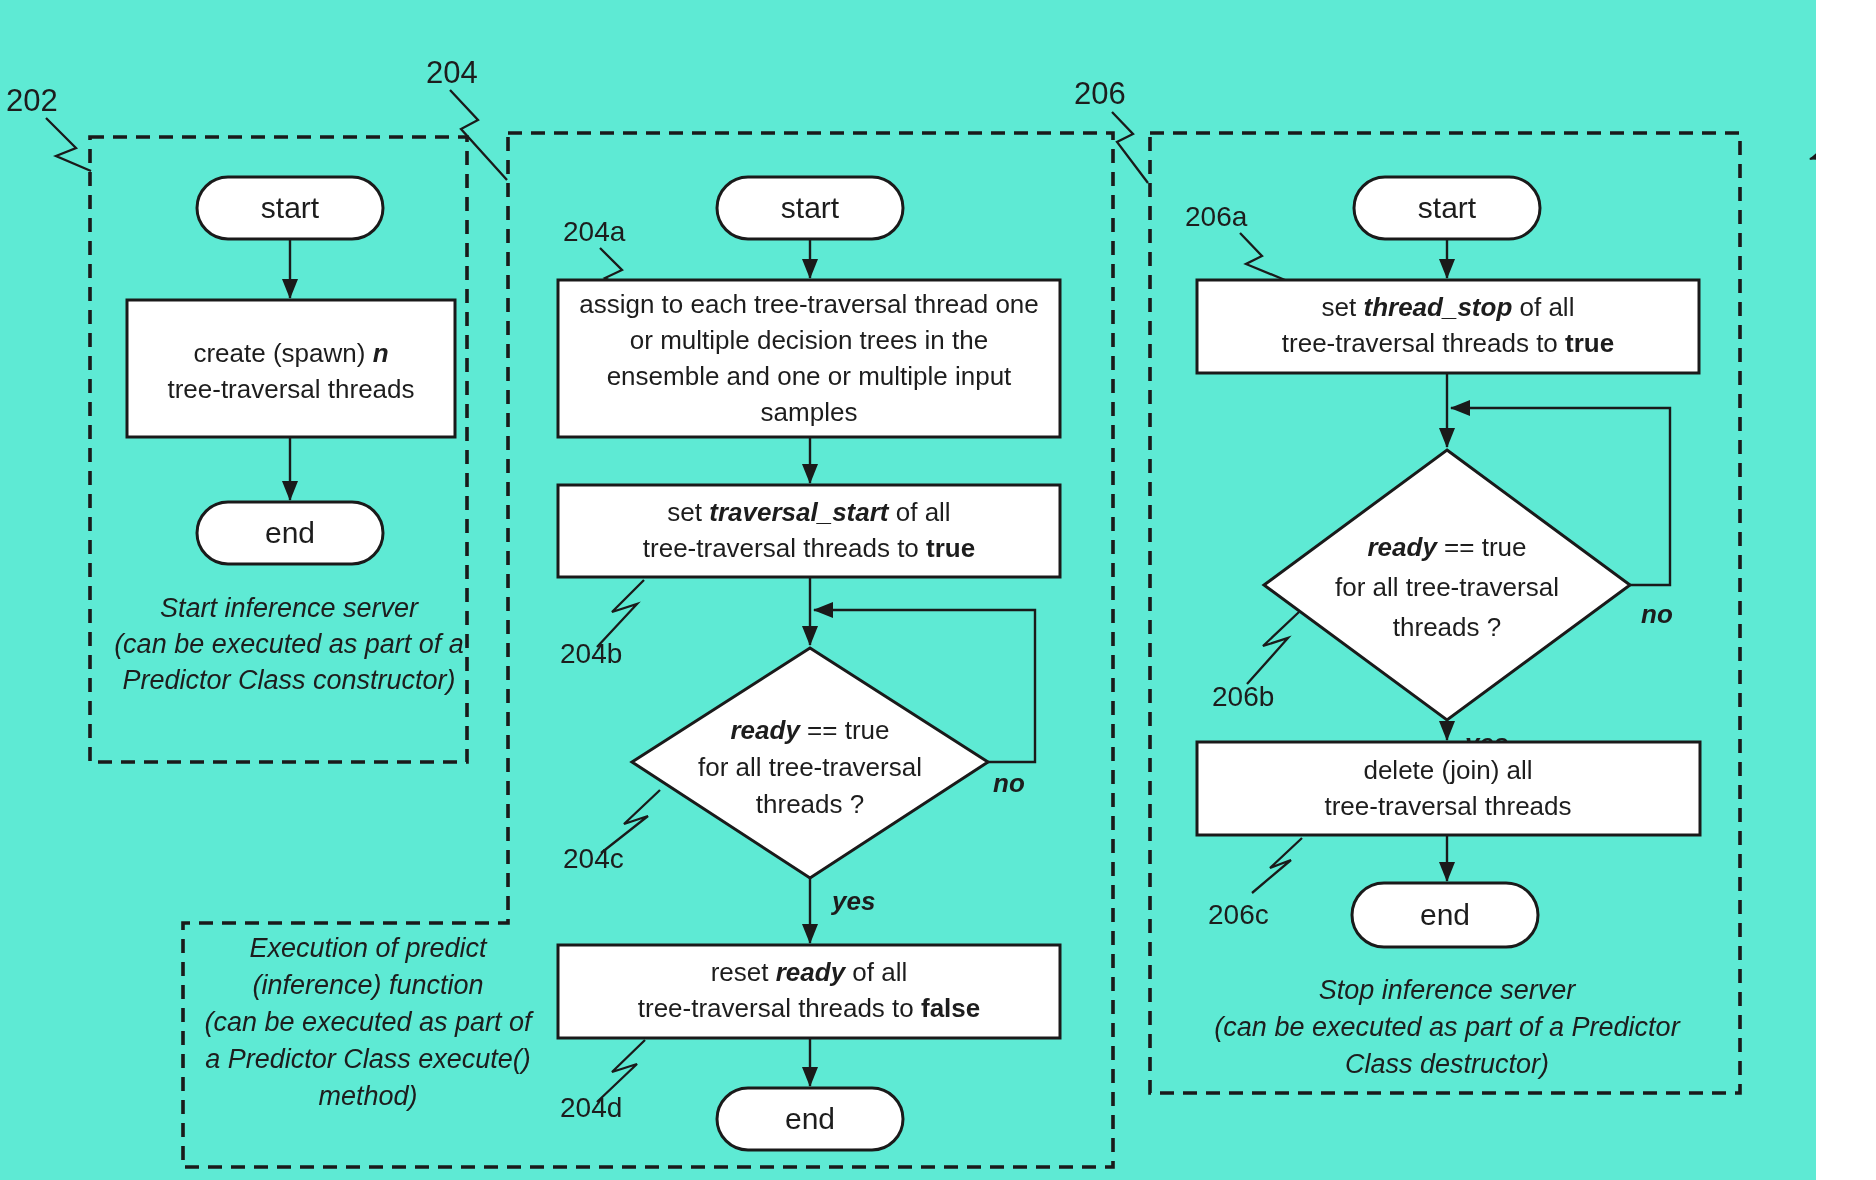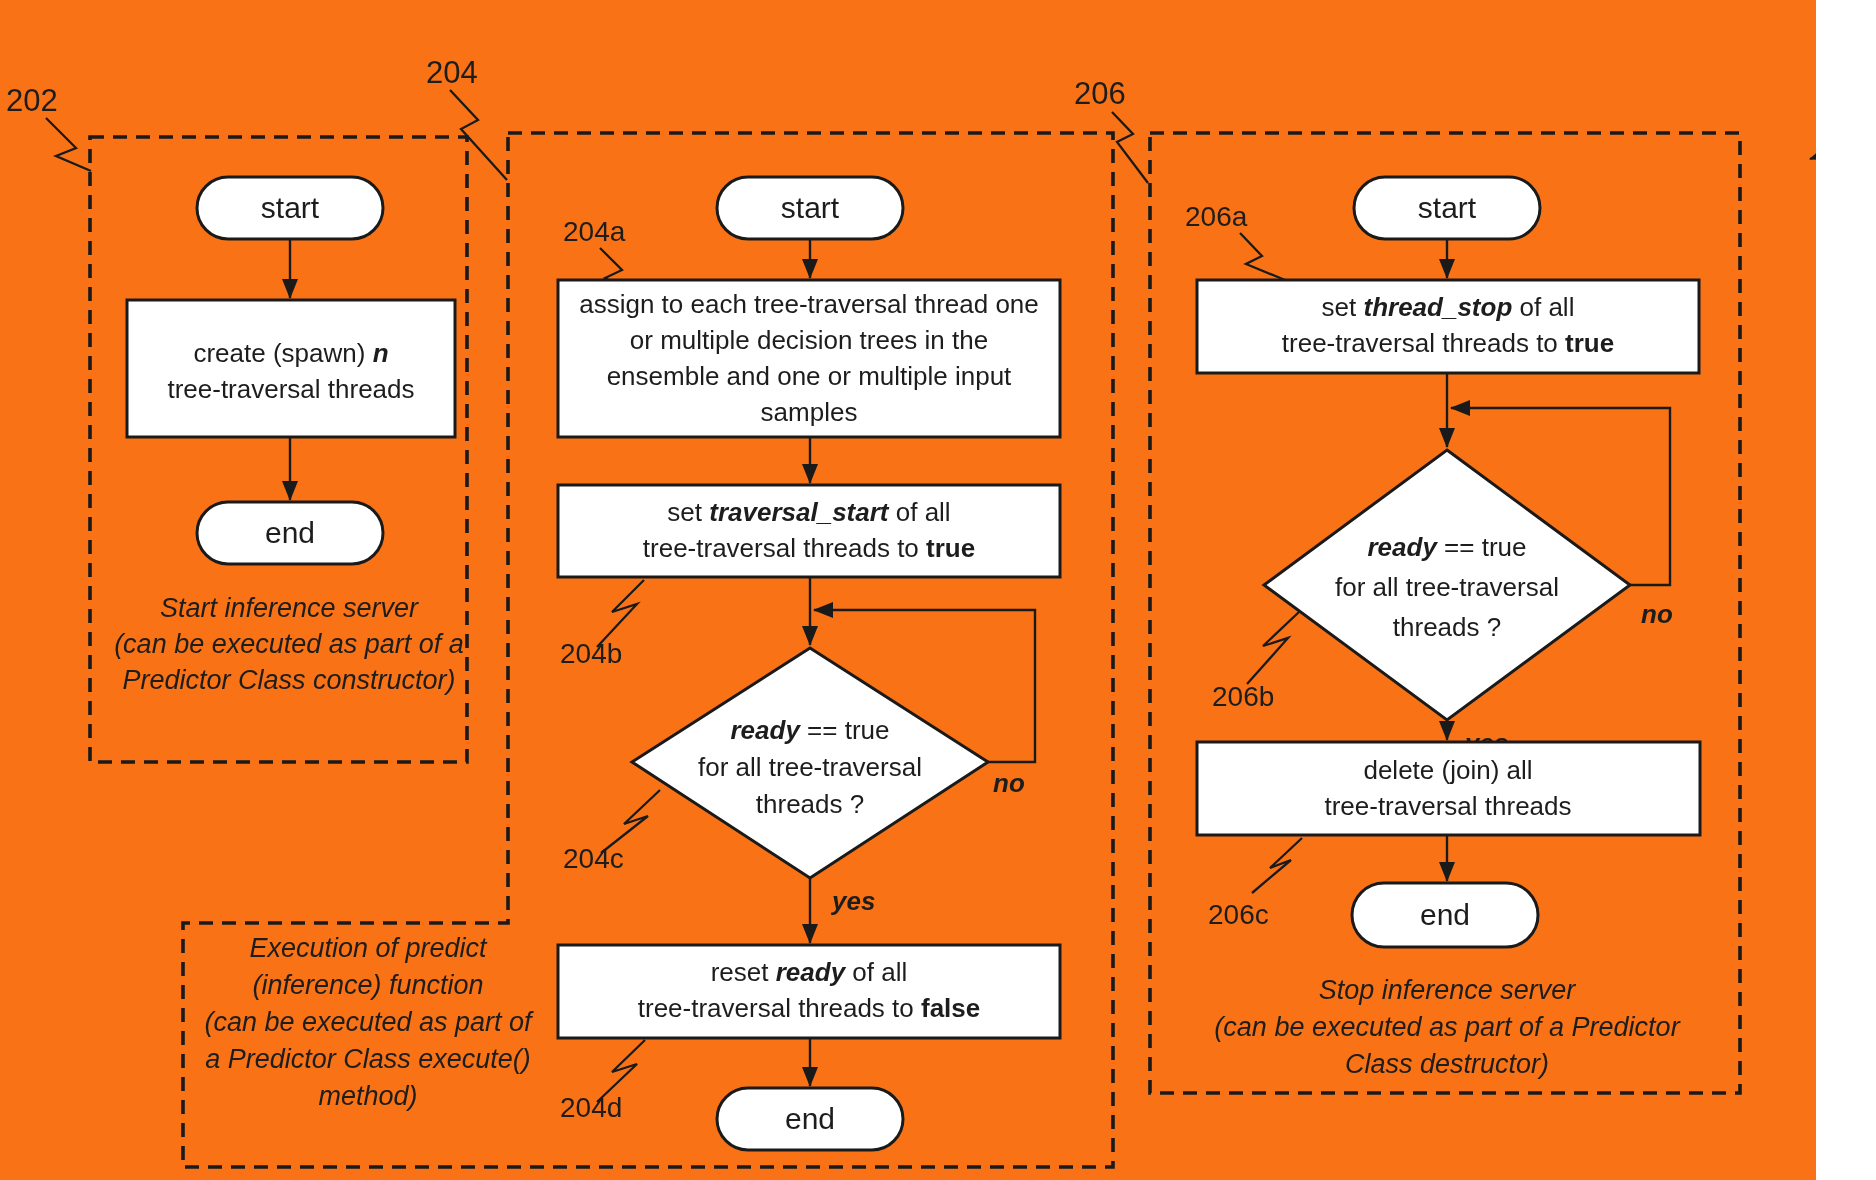--- a/index.html
+++ b/index.html
@@ -1,16 +1,16 @@
 <!DOCTYPE html>
 <html><head>
 <meta charset="utf-8">
 <style>
   html,body{margin:0;padding:0;background:#ffffff;}
-  .stage{position:relative;width:1816px;height:1180px;background:#f97316;overflow:hidden;}
+  .stage{position:relative;width:1816px;height:1180px;background:#5eead4;overflow:hidden;}
   svg text{font-family:"Liberation Sans","DejaVu Sans",sans-serif;fill:#1d1d1d;}
   .panel{fill:none;stroke:#1a1a1a;stroke-width:3.6;stroke-dasharray:14 9;}
   .node{fill:#ffffff;stroke:#1a1a1a;stroke-width:3;}
   .flow{stroke:#1a1a1a;stroke-width:2.4;fill:none;}
   .leader{stroke:#1a1a1a;stroke-width:2.3;fill:none;stroke-linejoin:miter;}
   .t-node{font-size:26px;text-anchor:middle;}
   .t-term{font-size:30px;text-anchor:middle;}
   .t-ref{font-size:31px;}
   .t-step{font-size:28px;}
   .t-branch{font-size:26px;font-weight:bold;font-style:italic;}

